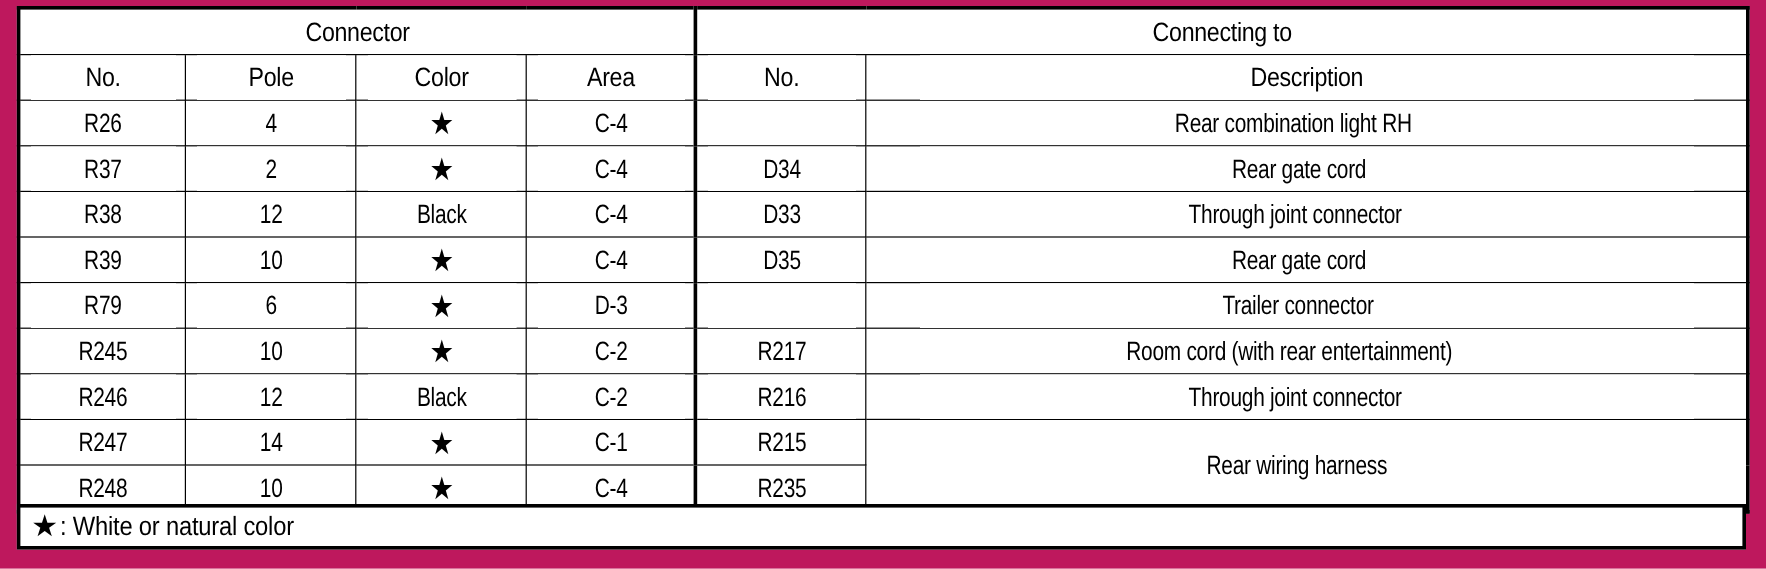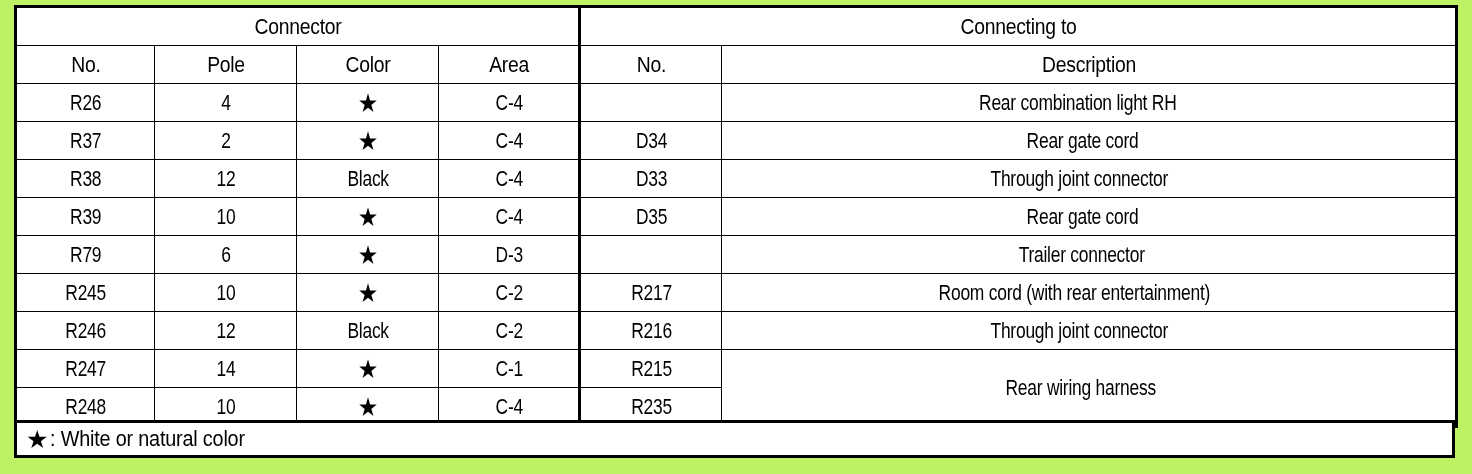--- a/index.html
+++ b/index.html
@@ -12,21 +12,21 @@
     height: 474px;
     overflow: hidden;
     font-family: "Liberation Sans", "DejaVu Sans", sans-serif;
     color: #000000;
   }
 
   #sheet {
     position: relative;
     width: 1472px;
     height: 474px;
-    background: #bef264;
+    background: #be185d;
   }
 
   
   table.conn-table {
     position: absolute;
     left: 14px;
     top: 5px;
     width: 1441px;
     border-collapse: collapse;
     table-layout: fixed;

